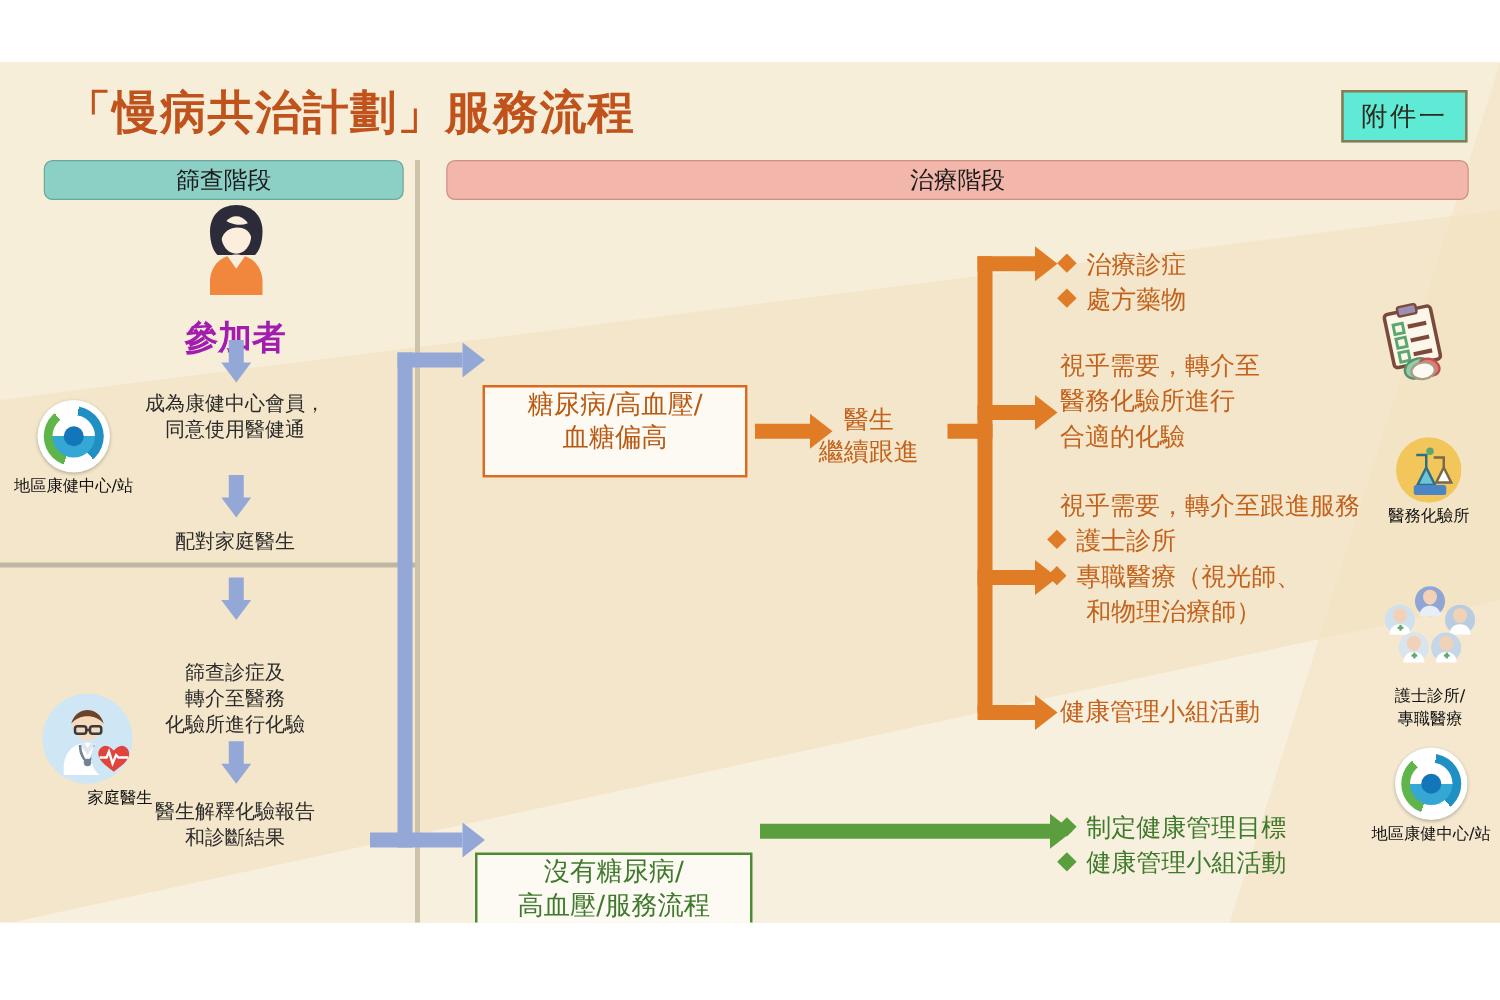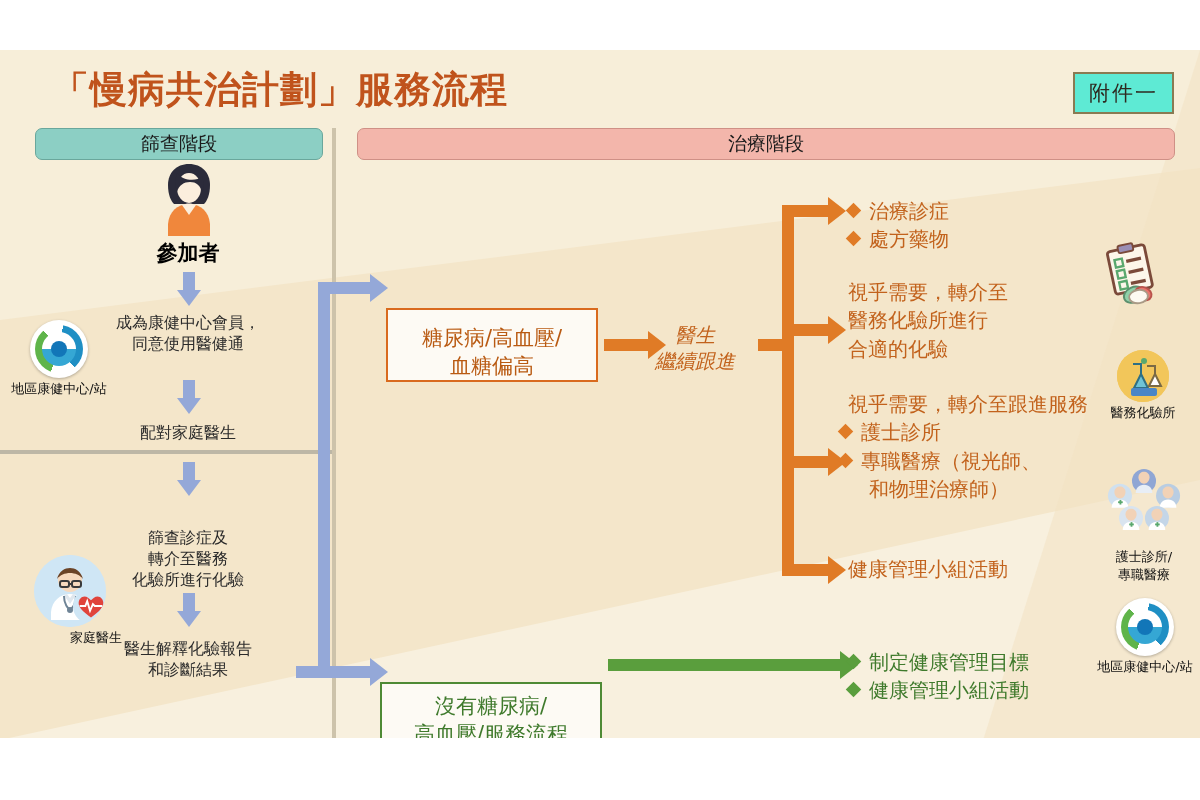--- a/index.html
+++ b/index.html
@@ -72,22 +72,22 @@
 
   
   .lcol-text{
     position:absolute;text-align:center;width:280px;left:48px;
     font-size:16px;color:#2b2b2b;line-height:1.32;
   }
   #avatar{
     position:absolute;left:151px;top:110px;width:76px;height:76px;
   }
   #participant-label{
-    position:absolute;left:48px;top:189px;width:280px;text-align:center;
-    font-size:21px;font-weight:bold;color:#000000;
+    position:absolute;left:48px;top:202px;width:280px;text-align:center;
+    font-size:27px;font-weight:bold;color:#a21caf;
   }
 
   
   .down-arrow{
     position:absolute;width:24px;height:34px;
   }
   .down-arrow .shaft{
     position:absolute;left:6px;top:0;width:12px;height:20px;background:#94a8d8;
   }
   .down-arrow .head{
@@ -114,36 +114,36 @@
     background:conic-gradient(from 20deg,#ffffff 0deg,#ffffff 70deg,#35a7d4 70deg,#35a7d4 250deg,#ffffff 250deg);
   }
   .dhc-logo .core{
     position:absolute;left:21px;top:21px;width:16px;height:16px;border-radius:50%;
     background:#1276b8;
   }
 
   
   .flow-box{
     position:absolute;box-sizing:border-box;background:#fdfaf4;
-    display:flex;align-items:flex-end;justify-content:center;text-align:center;
+    display:flex;align-items:flex-start;justify-content:center;text-align:center;
     font-size:21px;line-height:1.3;
   }
   #box-disease{
     left:386px;top:258px;width:212px;height:74px;
     border:2px solid #d96a1e;color:#b95a12;
   }
   #box-nodisease{
     left:380px;top:632px;width:222px;height:68px;
     border:2px solid #4e8a35;color:#3f7a2c;
   }
 
   
   .node-text{position:absolute;text-align:center;line-height:1.3;}
   #doctor-follow{
-    left:630px;top:272px;width:130px;font-size:20px;color:#c2621c;font-style:italic;
+    left:630px;top:272px;width:130px;font-size:20px;color:#c2621c;
   }
 
   
   .ritem{position:absolute;font-size:20px;color:#c2621c;line-height:1.42;}
   .bullet-row{display:flex;align-items:flex-start;gap:10px;}
   .dia{
     display:inline-block;width:11px;height:11px;background:#e07b26;
     transform:rotate(45deg);margin-top:8px;flex:none;
   }
   .dia.green{background:#5a9e3d;}

